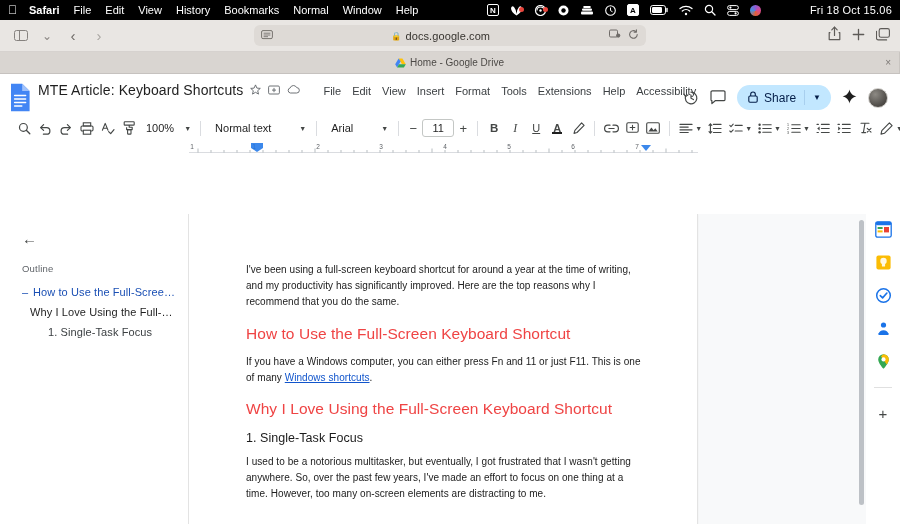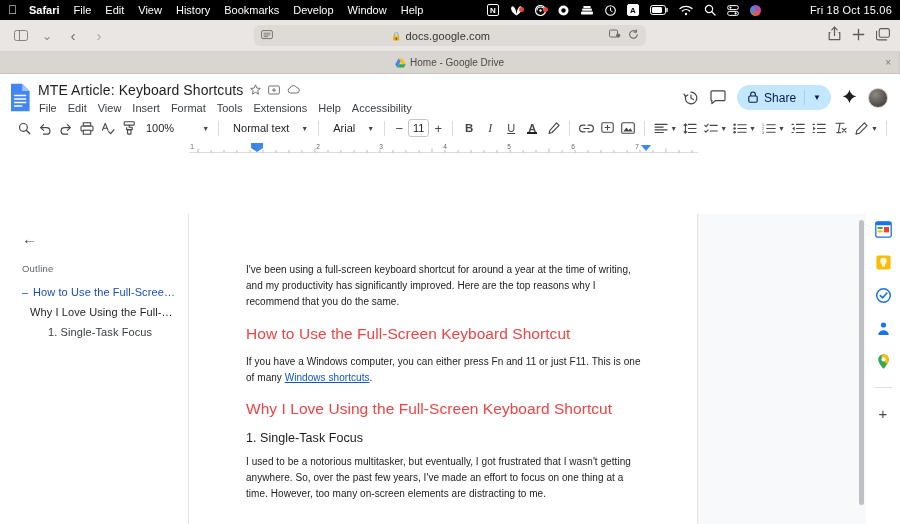--- a/index.html
+++ b/index.html
@@ -77,21 +77,21 @@
                  position: relative; display: inline-block; }
   .docs-ico-sm::after { content:''; position: absolute; left: 1.8px; top: 2.5px;
                  width: 5.4px; height: 1px; background: #fff;
                  box-shadow: 0 2.4px 0 #fff, 0 4.8px 0 #fff; }
 
   
   .gdocs { background: #ffffff; height: calc(524px - 74px); position: relative; }
 
   .doc-header { display: flex; align-items: flex-start; padding: 6px 10px 0 9px; height: 40px; }
   .docs-logo { width: 22px; height: 29px; margin-top: 3px; margin-right: 7px; flex: none; }
-  .doc-head-text { display: flex; flex-direction: column; flex: 1; min-width: 0; }
+  .doc-head-text { display: flex; flex-direction: row; flex: 1; min-width: 0; gap: 22px; }
   .title-row { display: flex; align-items: center; gap: 7px; height: 19px; }
   .doc-title { font-size: 14px; color: #1f1f1f; white-space: nowrap; letter-spacing: .1px; }
   .title-ico { color: #5f6368; font-size: 11px; display: inline-flex; align-items: center; }
   .menu-row { display: flex; align-items: center; gap: 11px; margin-top: 3px; padding-left: 1px; }
   .menu-item { font-size: 11px; color: #3c4043; white-space: nowrap; }
   .head-right { display: flex; align-items: center; gap: 11px; margin-top: 5px; padding-right: 2px; }
   .hr-ico { color: #444746; display: inline-flex; align-items: center; justify-content: center; }
   .share-btn { display: flex; align-items: center; height: 25px; background: #c2e7ff;
                border-radius: 13px; padding: 0 3px 0 11px; gap: 6px; }
   .share-label { font-size: 12px; color: #041e49; }
@@ -103,27 +103,27 @@
             background: radial-gradient(circle at 35% 30%, #8d8a84, #4d4a46 70%);
             border: 1px solid #cfcdc9; }
 
   
   .toolbar { display: flex; align-items: center; height: 26px; margin: 1px 8px 0 14px;
              gap: 1px; }
   .tb { width: 20px; height: 20px; display: inline-flex; align-items: center;
         justify-content: center; color: #444746; font-size: 12px; border-radius: 3px; flex: none; }
   .tb-sep { width: 1px; height: 15px; background: #dadce0; margin: 0 5px; flex: none; }
   .tb-zoom { display: flex; align-items: center; height: 20px; padding: 0 3px 0 6px;
-             font-size: 11px; color: #1f1f1f; gap: 22px; border-radius: 3px; }
+             font-size: 11px; color: #1f1f1f; gap: 4px; border-radius: 3px; }
   .tb-dd { display: flex; align-items: center; height: 20px; padding: 0 4px 0 8px;
-           font-size: 11px; color: #1f1f1f; border-radius: 3px; }
+           font-size: 11px; color: #1f1f1f; border-radius: 3px; gap: 16px; }
   .dd-label { white-space: nowrap; }
   .dd-caret { font-size: 7px; color: #444746; margin-left: 12px; }
   .dd-caret.tight { margin-left: 6px; }
-  .fontsize-box { width: 21px; height: 18px; border: 1px solid #c4c7c5; border-radius: 3px;
+  .fontsize-box { width: 32px; height: 18px; border: 1px solid #c4c7c5; border-radius: 3px;
                   display: inline-flex; align-items: center; justify-content: center;
                   font-size: 11px; color: #1f1f1f; flex: none; }
   .tb-pm { width: 16px; height: 20px; display: inline-flex; align-items: center;
            justify-content: center; color: #444746; font-size: 13px; flex: none; }
   .tb-small-caret { font-size: 7px; color: #444746; margin-left: -2px; margin-right: 2px; flex:none; }
   .underline-A { position: relative; font-size: 11px; font-weight: 600; }
   .underline-A::after { content:''; position: absolute; left: -1px; right: -1px; bottom: 0px;
                         height: 2px; background: #1f1f1f; }
 
   
@@ -177,21 +177,21 @@
 <div id="screen">
 
   <div class="menubar">
     <span class="mb-apple"></span>
     <span class="mb-item bold">Safari</span>
     <span class="mb-item">File</span>
     <span class="mb-item">Edit</span>
     <span class="mb-item">View</span>
     <span class="mb-item">History</span>
     <span class="mb-item">Bookmarks</span>
-    <span class="mb-item">Develop</span>
+    <span class="mb-item">Normal</span>
     <span class="mb-item">Window</span>
     <span class="mb-item">Help</span>
 
     <div class="mb-right">
       <span class="mb-box">N</span>
       <span class="mb-wrap">
         <svg width="13" height="11" viewBox="0 0 13 11">
             <path d="M1 3 Q2 0 4 2 Q6.5 5 6.5 9 Q6.5 5 9 2 Q11 0 12 3 Q12 7 6.5 10.5 Q1 7 1 3Z" fill="#ffffff"></path>
           </svg>
         <span class="mb-dot"></span>

